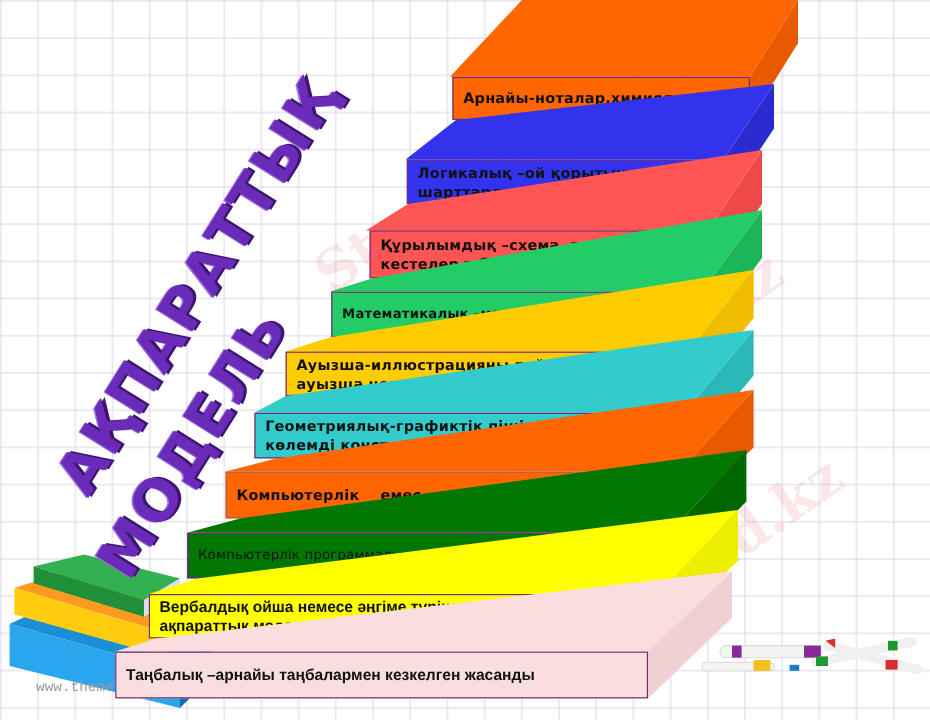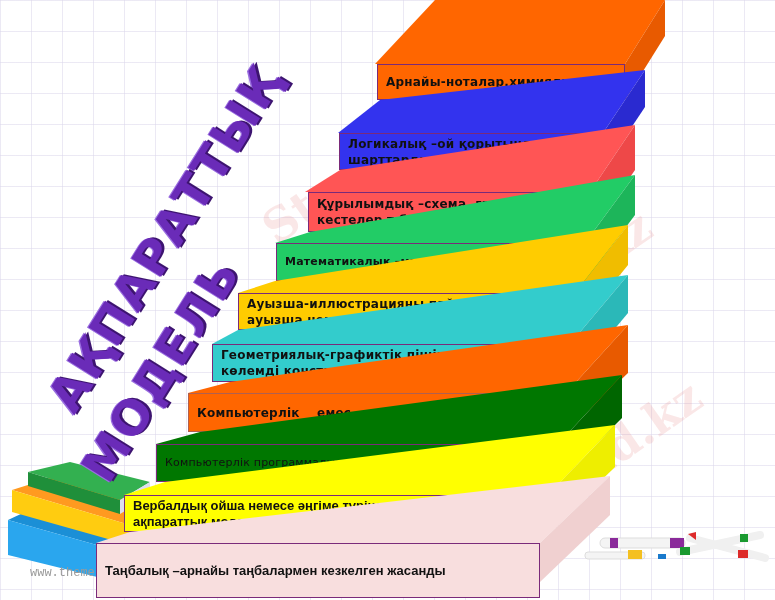--- a/index.html
+++ b/index.html
@@ -170,21 +170,21 @@
       <span>Вербалдық ойша немесе әңгіме түрінде жасалған</span>
       <span>ақпараттық модель</span>
     </div>
   </div>
 
   <div class="slab" style="left:0;top:0;">
     <svg width="775" height="600">
       <polygon points="96,543 130,532 610,476 540,543" fill="#f8dede"></polygon>
       <polygon points="540,543 610,476 610,515 540,582" fill="#f0d0d0"></polygon>
     </svg>
-    <div class="label-box arial" style="left:96px;top:543px;width:444px;height:55px;background:#f8dede;">
+    <div class="label-box arial" style="left:96px;top:543px;width:444px;height:39px;background:#f8dede;">
       <span>Таңбалық –арнайы таңбалармен кезкелген жасанды</span>
     </div>
   </div>
 
   <div class="title-word" style="left:36px;top:392px;transform:rotate(-58deg);">АҚПАРАТТЫҚ</div>
   <div class="title-word" style="left:70px;top:462px;transform:rotate(-58deg);">МОДЕЛЬ</div>
 
   <div class="footer-url">www.theme</div>
 </div>
 

